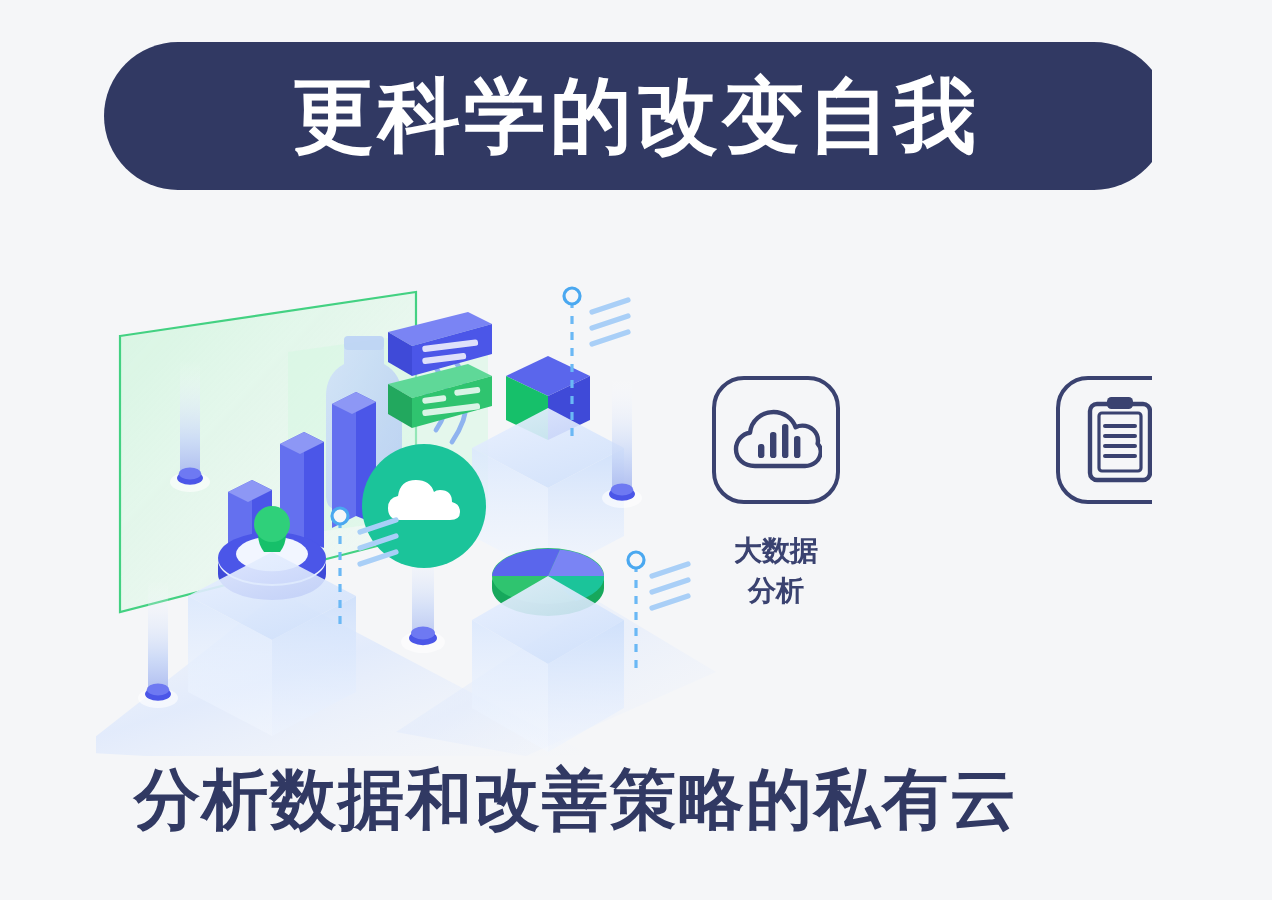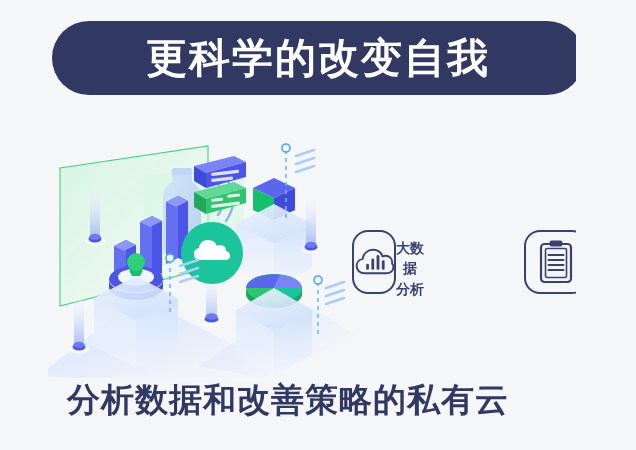--- a/index.html
+++ b/index.html
@@ -64,21 +64,21 @@
     left: 352px;
     top: 188px;
     width: 244px;
     height: 148px;
     display: flex;
     justify-content: space-between;
   }
   .feature {
     width: 72px;
     display: flex;
-    flex-direction: row;
+    flex-direction: column;
     align-items: center;
   }
   .feature-icon {
     width: 64px;
     height: 64px;
     border: 2px solid #3a4270;
     border-radius: 16px;
     display: flex;
     align-items: center;
     justify-content: center;

